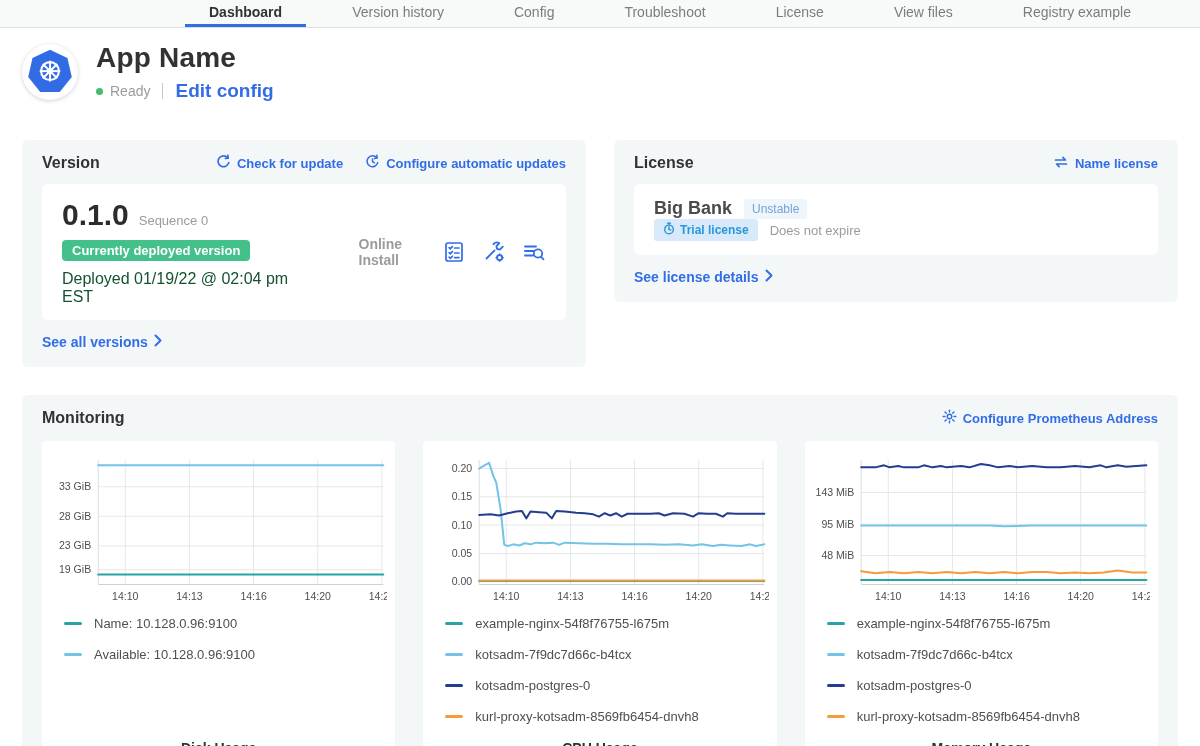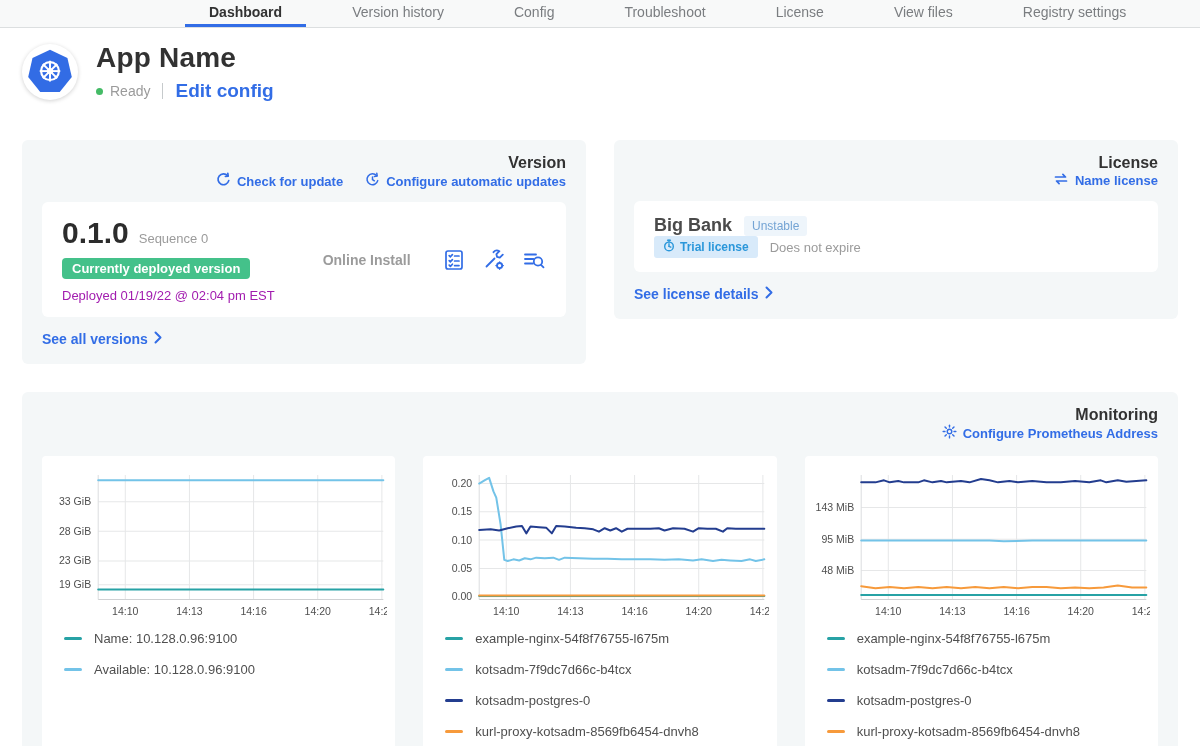--- a/index.html
+++ b/index.html
@@ -24,35 +24,35 @@
   .status-text { font-size:14px; color:#9b9b9b; }
   .vdiv { width:1px; height:16px; background:#c6cacc; margin:0 12px; }
   .link { color:#326de6; font-weight:bold; cursor:pointer; text-decoration:none; }
   .edit-config { font-size:19px; }
 
   
   .cards-row { display:flex; gap:28px; padding:0 22px; margin-top:28px; align-items:flex-start; }
   .card { background:#f4f7f8; border-radius:6px; padding:14px 20px 16px 20px; }
   .card.version { flex:1 1 0; }
   .card.license { flex:1 1 0; }
-  .card-head { display:flex; align-items:flex-end; justify-content:space-between;flex-direction:column; }
+  .card-head { display:flex; align-items:flex-end; justify-content:space-between; }
   .card-title { font-size:16px; font-weight:bold; color:#323232; }
   .head-links { display:flex; align-items:center; gap:22px; }
   .icon-link { display:inline-flex; align-items:center; gap:6px; font-size:13px; }
   .inner-card { background:#ffffff; border-radius:6px; margin-top:12px; padding:14px 20px; }
 
   
   .ver-flex { display:flex; align-items:stretch; }
   .ver-left {}
   .ver-number-row { display:flex; align-items:baseline; gap:10px; }
   .ver-number { font-size:30px; font-weight:bold; color:#2c2c2c; }
   .ver-seq { font-size:13px; color:#9b9b9b; }
   .badge-green { display:inline-block; margin-top:8px; background:#44c18a; color:#fff;
     font-size:13px; font-weight:bold; padding:3px 10px; border-radius:4px; }
-  .deployed-at { margin-top:9px; font-size:13px; color:#a21caf; }
+  .deployed-at { margin-top:9px; font-size:16px; color:#14532d; }
   .install-type { align-self:center; margin-left:48px; font-size:14px; font-weight:bold; color:#9b9b9b; }
   .ver-actions { margin-left:auto; align-self:center; display:flex; gap:16px; }
   .ver-actions .act { cursor:pointer; display:flex; }
   .see-link { display:inline-flex; align-items:flex-start; gap:6px; margin-top:14px; font-size:14px; }
 
   
   .lic-row1 { display:flex; align-items:center; gap:12px; }
   .lic-name { font-size:18px; font-weight:bold; color:#4a4a4a; }
   .badge-channel { background:#eef5fb; color:#74a4d4; font-size:12px; padding:3px 8px; border-radius:3px; }
   .lic-row2 { display:flex; align-items:center; margin-top:0; }
@@ -75,21 +75,21 @@
 </head>
 <body>
 
 <div class="topnav">
   <div class="tab active">Dashboard</div>
   <div class="tab">Version history</div>
   <div class="tab">Config</div>
   <div class="tab">Troubleshoot</div>
   <div class="tab">License</div>
   <div class="tab">View files</div>
-  <div class="tab">Registry settings</div>
+  <div class="tab">Registry example</div>
 </div>
 
 <div class="app-header">
   <div class="k8s-badge">
     <svg width="50" height="50" viewBox="0 0 56 56">
       <polygon points="28,3 47.5,12.4 52.4,33.6 38.9,50.5 17.1,50.5 3.6,33.6 8.4,12.4" fill="#326CE5"></polygon>
       <circle cx="28" cy="27" r="10" fill="none" stroke="#fff" stroke-width="2.4"></circle>
       <circle cx="28" cy="27" r="3.6" fill="#fff"></circle>
       <g stroke="#fff" stroke-width="2.2">
         <line x1="28" y1="27" x2="28" y2="15.5"></line>

